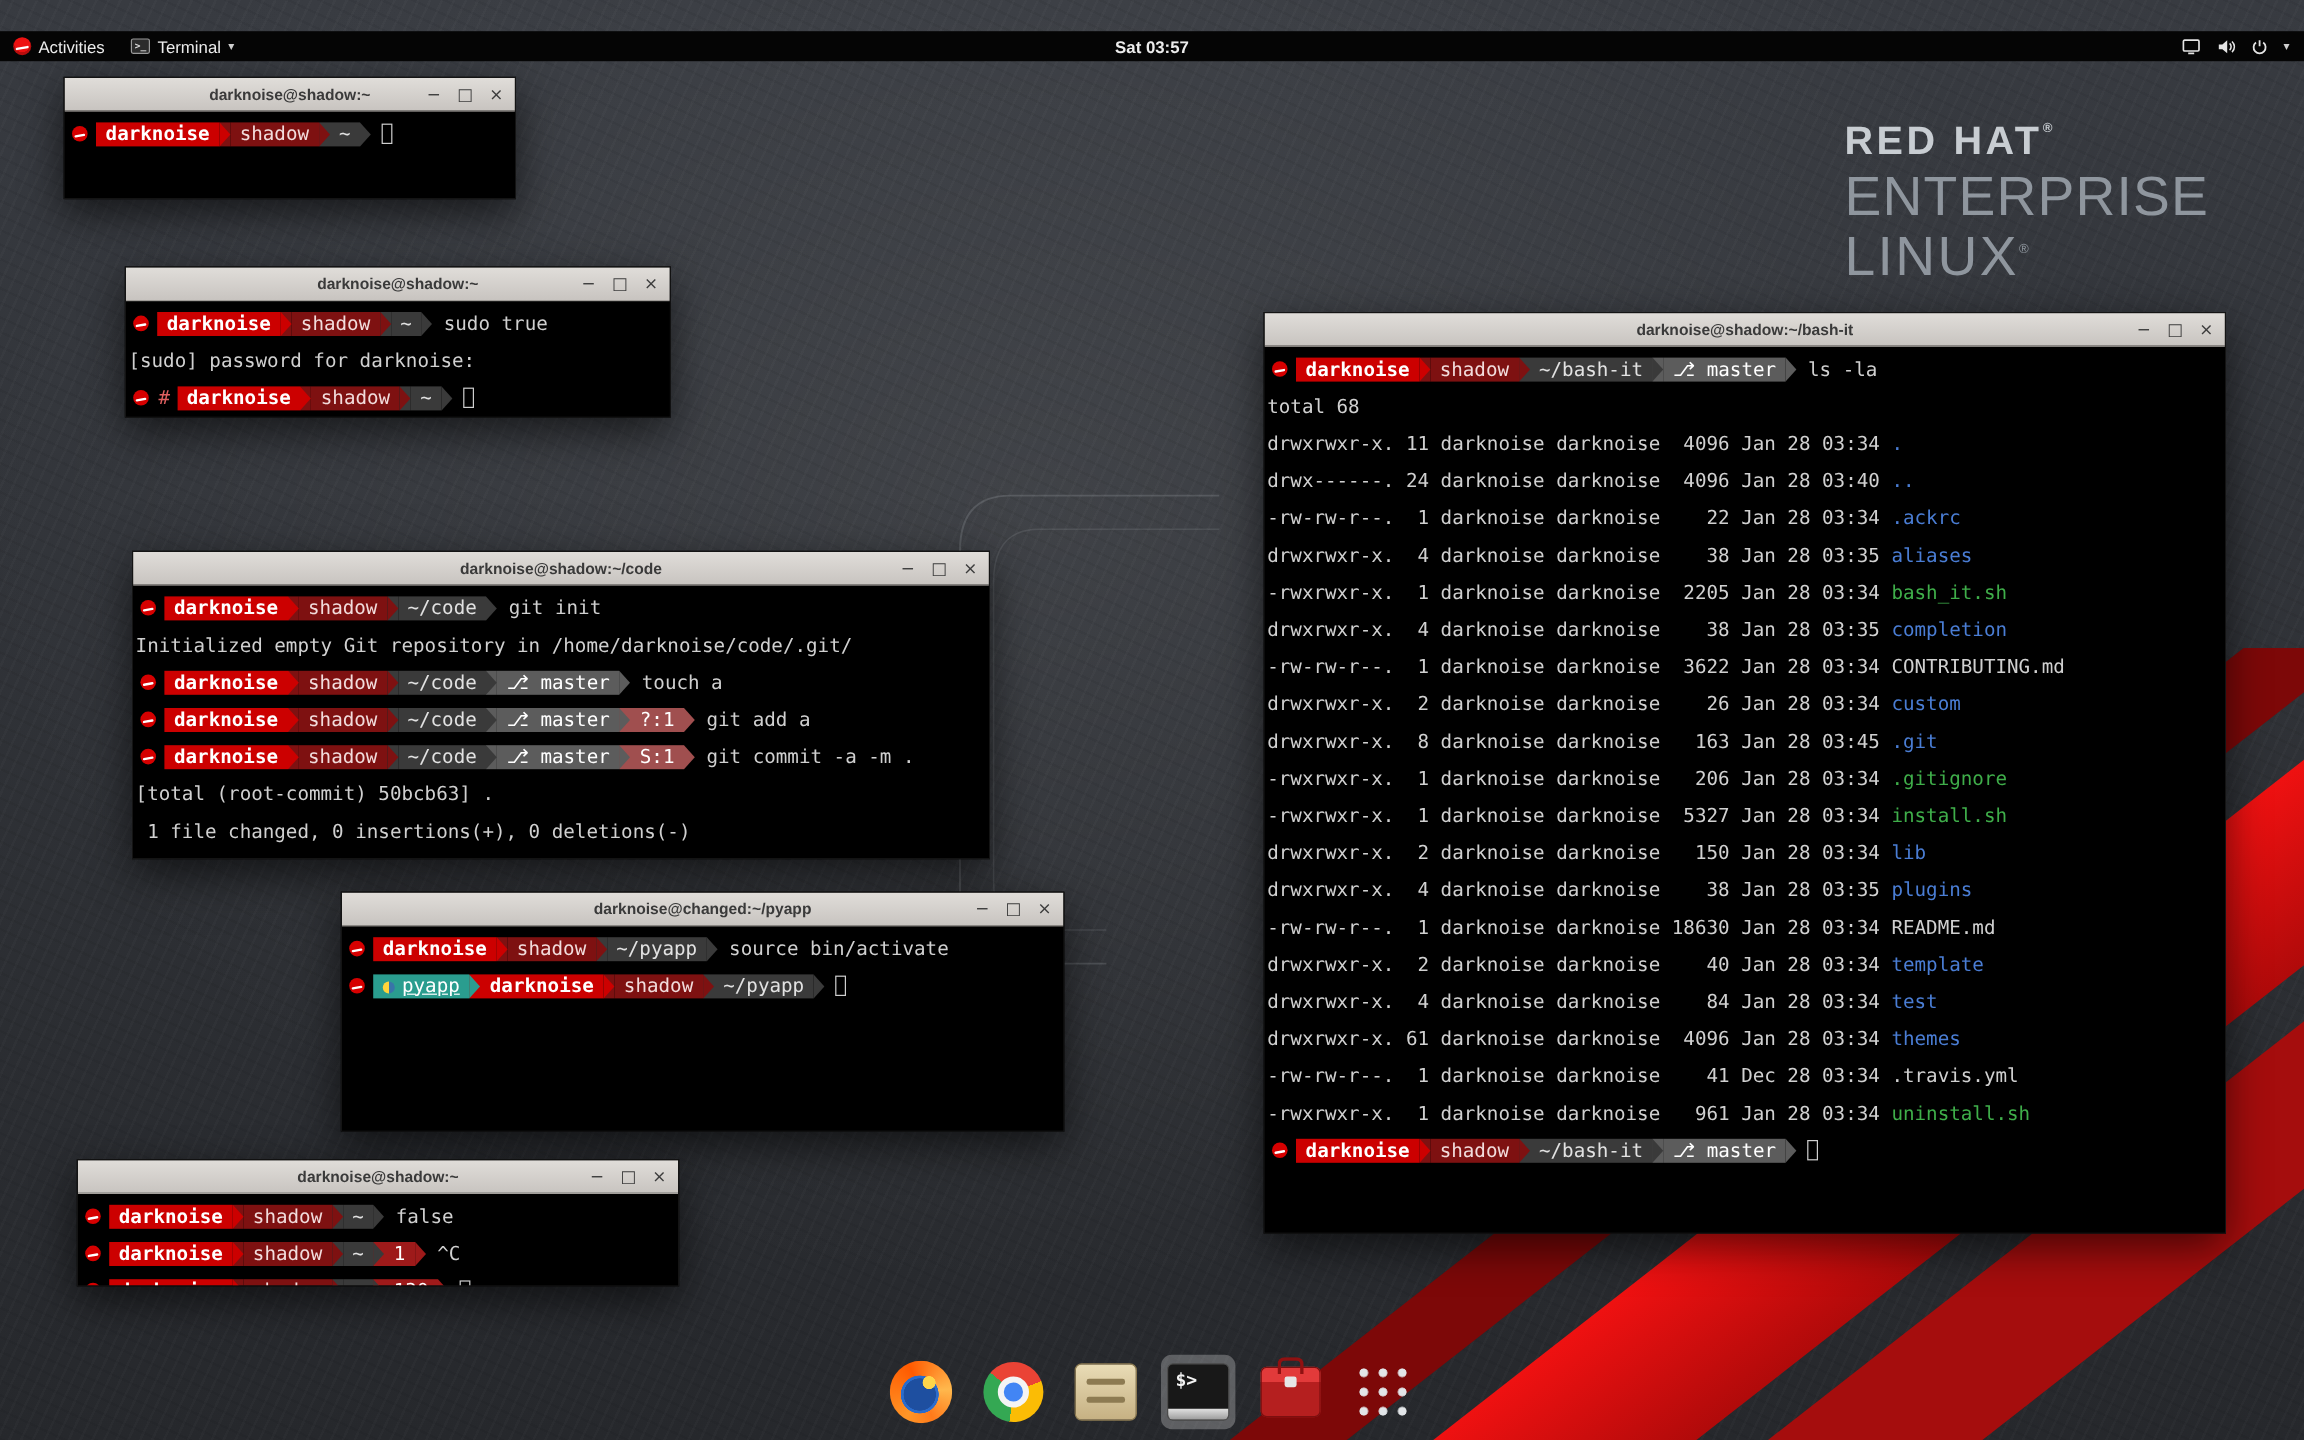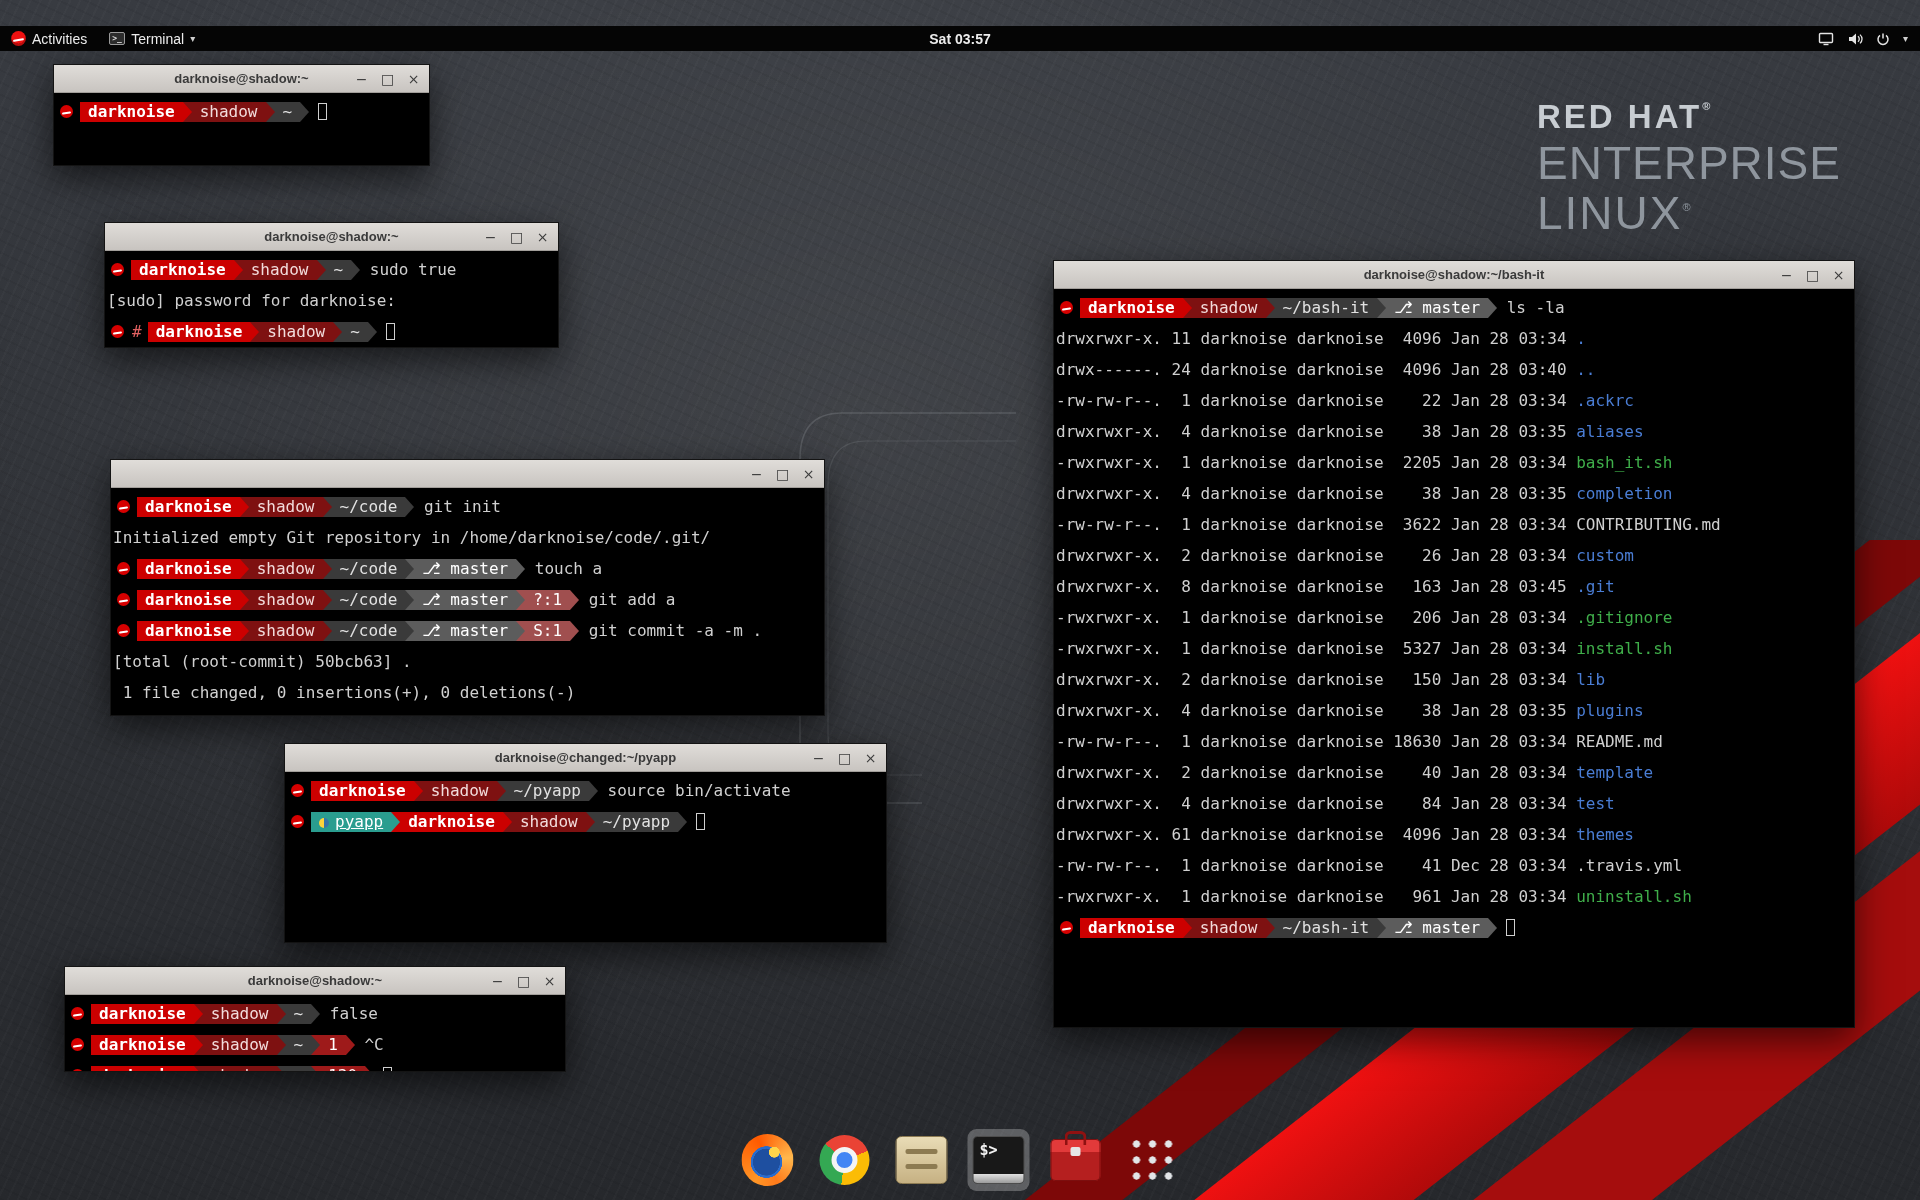--- a/index.html
+++ b/index.html
@@ -175,20 +175,21 @@
     </div>
     <div class="tcontent">
         <div class="tline"><span class="rh-dot"></span><span class="pseg seg-user" style="background: rgb(204, 0, 0);">darknoise</span><span class="parrow" style="background: rgb(126, 17, 17);"><span class="ptri" style="border-left-color: rgb(204, 0, 0);"></span></span><span class="pseg seg-host" style="background: rgb(126, 17, 17);">shadow</span><span class="parrow" style="background: rgb(58, 58, 58);"><span class="ptri" style="border-left-color: rgb(126, 17, 17);"></span></span><span class="pseg seg-path" style="background: rgb(58, 58, 58);">~</span><span class="parrow"><span class="ptri" style="border-left-color: rgb(58, 58, 58);"></span></span><span class="t-cmd"> sudo true</span></div>
         <div class="tline"><span class="t-out">[sudo] password for darknoise: </span></div>
         <div class="tline"><span class="rh-dot"></span><span class="t-hash">#</span><span class="pseg seg-user" style="background: rgb(204, 0, 0);">darknoise</span><span class="parrow" style="background: rgb(126, 17, 17);"><span class="ptri" style="border-left-color: rgb(204, 0, 0);"></span></span><span class="pseg seg-host" style="background: rgb(126, 17, 17);">shadow</span><span class="parrow" style="background: rgb(58, 58, 58);"><span class="ptri" style="border-left-color: rgb(126, 17, 17);"></span></span><span class="pseg seg-path" style="background: rgb(58, 58, 58);">~</span><span class="parrow"><span class="ptri" style="border-left-color: rgb(58, 58, 58);"></span></span><span class="tcursor"></span></div>
       </div>
   </div>
 
   <div class="window" style="left:110px;top:459px;width:713px;height:255px;">
     <div class="titlebar">
+      <span class="title">darknoise@shadow:~/code</span>
       <span class="winbtns">
         <span class="wbtn">−</span>
         <span class="wbtn">□</span>
         <span class="wbtn">×</span>
       </span>
     </div>
     <div class="tcontent">
         <div class="tline"><span class="rh-dot"></span><span class="pseg seg-user" style="background: rgb(204, 0, 0);">darknoise</span><span class="parrow" style="background: rgb(126, 17, 17);"><span class="ptri" style="border-left-color: rgb(204, 0, 0);"></span></span><span class="pseg seg-host" style="background: rgb(126, 17, 17);">shadow</span><span class="parrow" style="background: rgb(58, 58, 58);"><span class="ptri" style="border-left-color: rgb(126, 17, 17);"></span></span><span class="pseg seg-path" style="background: rgb(58, 58, 58);">~/code</span><span class="parrow"><span class="ptri" style="border-left-color: rgb(58, 58, 58);"></span></span><span class="t-cmd"> git init</span></div>
         <div class="tline"><span class="t-out">Initialized empty Git repository in /home/darknoise/code/.git/</span></div>
         <div class="tline"><span class="rh-dot"></span><span class="pseg seg-user" style="background: rgb(204, 0, 0);">darknoise</span><span class="parrow" style="background: rgb(126, 17, 17);"><span class="ptri" style="border-left-color: rgb(204, 0, 0);"></span></span><span class="pseg seg-host" style="background: rgb(126, 17, 17);">shadow</span><span class="parrow" style="background: rgb(58, 58, 58);"><span class="ptri" style="border-left-color: rgb(126, 17, 17);"></span></span><span class="pseg seg-path" style="background: rgb(58, 58, 58);">~/code</span><span class="parrow" style="background: rgb(92, 92, 92);"><span class="ptri" style="border-left-color: rgb(58, 58, 58);"></span></span><span class="pseg seg-git" style="background: rgb(92, 92, 92);">⎇ master</span><span class="parrow"><span class="ptri" style="border-left-color: rgb(92, 92, 92);"></span></span><span class="t-cmd"> touch a</span></div>
@@ -236,20 +237,21 @@
     <div class="titlebar">
       <span class="title">darknoise@shadow:~/bash-it</span>
       <span class="winbtns">
         <span class="wbtn">−</span>
         <span class="wbtn">□</span>
         <span class="wbtn">×</span>
       </span>
     </div>
     <div class="tcontent">
         <div class="tline"><span class="rh-dot"></span><span class="pseg seg-user" style="background: rgb(204, 0, 0);">darknoise</span><span class="parrow" style="background: rgb(126, 17, 17);"><span class="ptri" style="border-left-color: rgb(204, 0, 0);"></span></span><span class="pseg seg-host" style="background: rgb(126, 17, 17);">shadow</span><span class="parrow" style="background: rgb(58, 58, 58);"><span class="ptri" style="border-left-color: rgb(126, 17, 17);"></span></span><span class="pseg seg-path" style="background: rgb(58, 58, 58);">~/bash-it</span><span class="parrow" style="background: rgb(92, 92, 92);"><span class="ptri" style="border-left-color: rgb(58, 58, 58);"></span></span><span class="pseg seg-git" style="background: rgb(92, 92, 92);">⎇ master</span><span class="parrow"><span class="ptri" style="border-left-color: rgb(92, 92, 92);"></span></span><span class="t-cmd"> ls -la</span></div>
+        <div class="tline"><span class="t-out">total 68</span></div>
         <div class="tline"><span class="t-out">drwxrwxr-x. 11 darknoise darknoise  4096 Jan 28 03:34 </span><span class="t-dir">.</span></div>
         <div class="tline"><span class="t-out">drwx------. 24 darknoise darknoise  4096 Jan 28 03:40 </span><span class="t-dir">..</span></div>
         <div class="tline"><span class="t-out">-rw-rw-r--.  1 darknoise darknoise    22 Jan 28 03:34 </span><span class="t-dir">.ackrc</span></div>
         <div class="tline"><span class="t-out">drwxrwxr-x.  4 darknoise darknoise    38 Jan 28 03:35 </span><span class="t-dir">aliases</span></div>
         <div class="tline"><span class="t-out">-rwxrwxr-x.  1 darknoise darknoise  2205 Jan 28 03:34 </span><span class="t-exe">bash_it.sh</span></div>
         <div class="tline"><span class="t-out">drwxrwxr-x.  4 darknoise darknoise    38 Jan 28 03:35 </span><span class="t-dir">completion</span></div>
         <div class="tline"><span class="t-out">-rw-rw-r--.  1 darknoise darknoise  3622 Jan 28 03:34 CONTRIBUTING.md</span></div>
         <div class="tline"><span class="t-out">drwxrwxr-x.  2 darknoise darknoise    26 Jan 28 03:34 </span><span class="t-dir">custom</span></div>
         <div class="tline"><span class="t-out">drwxrwxr-x.  8 darknoise darknoise   163 Jan 28 03:45 </span><span class="t-dir">.git</span></div>
         <div class="tline"><span class="t-out">-rwxrwxr-x.  1 darknoise darknoise   206 Jan 28 03:34 </span><span class="t-exe">.gitignore</span></div>

